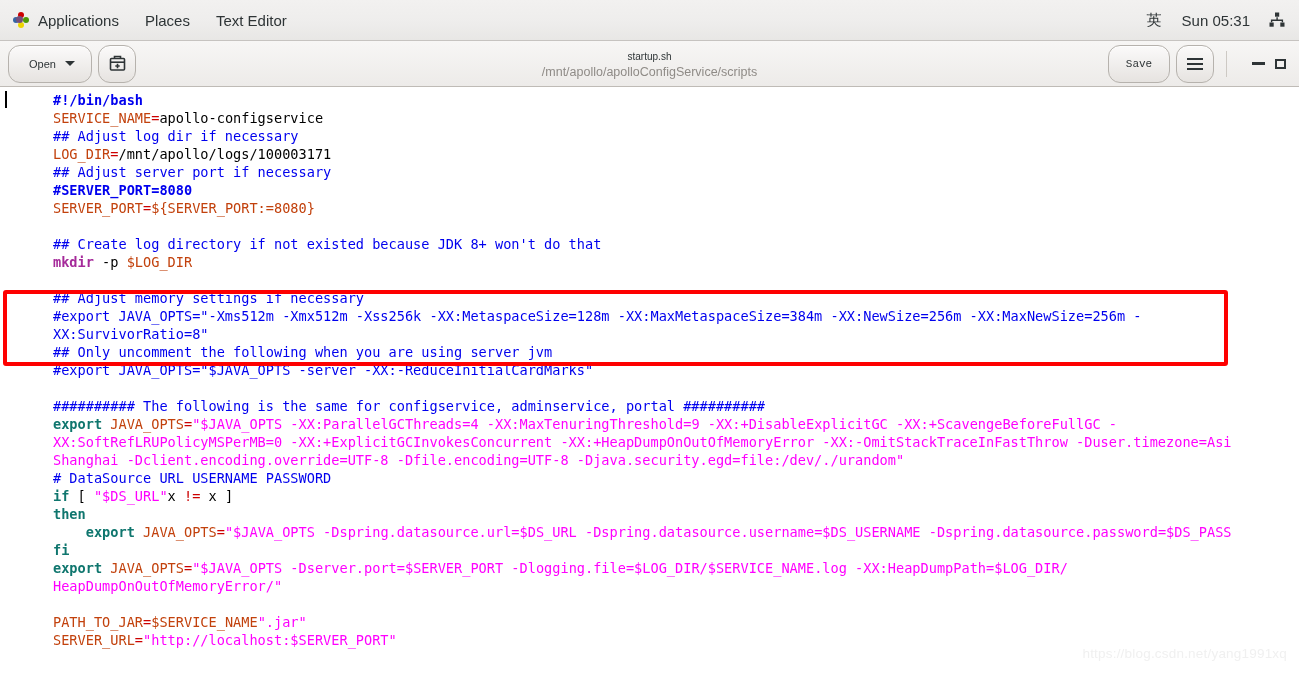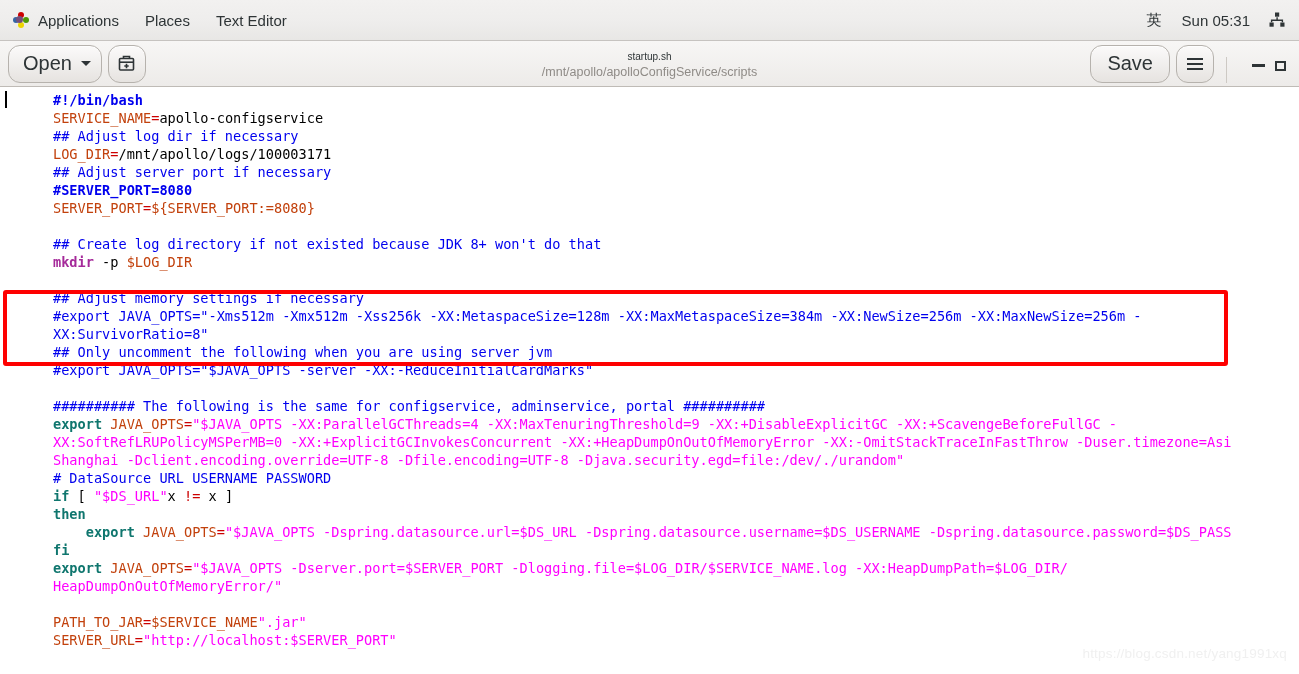--- a/index.html
+++ b/index.html
@@ -55,21 +55,21 @@
     background: linear-gradient(to bottom, #f7f6f5 0%, #edebe9 100%);
     border-bottom: 1px solid #bfbbb6;
     display: flex; align-items: center;
     padding: 0 8px;
   }
   .hb-btn {
     background: linear-gradient(to bottom, #fbfafa 0%, #e6e3e0 100%);
     border: 1px solid #b6b2ad;
     border-radius: 12px;
     color: #2e3436;
-    font-size: 20px;
+    font-size: 11px;
     height: 38px;
     display: inline-flex; align-items: center; justify-content: center;
     cursor: pointer;
     box-shadow: inset 0 1px 0 rgba(255,255,255,0.8);
   }
   #open-btn { padding: 0 10px 0 14px; gap: 9px; min-width: 84px; }
   .caret {
     width: 0; height: 0;
     border-left: 5px solid transparent;
     border-right: 5px solid transparent;
@@ -84,21 +84,21 @@
     position: absolute; left: 0; right: 0; top: 0;
     height: 46px;
     display: flex; flex-direction: column;
     align-items: center; justify-content: center;
     pointer-events: none;
   }
   #win-title { font-size: 10px; font-weight: normal; color: #2e3436; line-height: 17px;}
   #win-subtitle { font-size: 12.5px; color: #8f8b87; line-height: 15px; }
 
   .hb-spacer { flex: 1 1 auto; }
-  #hb-right { display: flex; align-items: flex-end; z-index: 3; }
+  #hb-right { display: flex; align-items: center; z-index: 3; font-family: Liberation Mono, monospace; }
   #hb-sep {
     width: 1px; height: 26px; margin: 0 14px 0 12px;
     background: #cdc9c4;
   }
   #min-btn {
     width: 34px; height: 34px;
     display: flex; align-items: center; justify-content: center;
     cursor: pointer; border-radius: 4px;
   }
   #min-glyph { width: 13px; height: 3px; background: #2e3436; display:block; }

